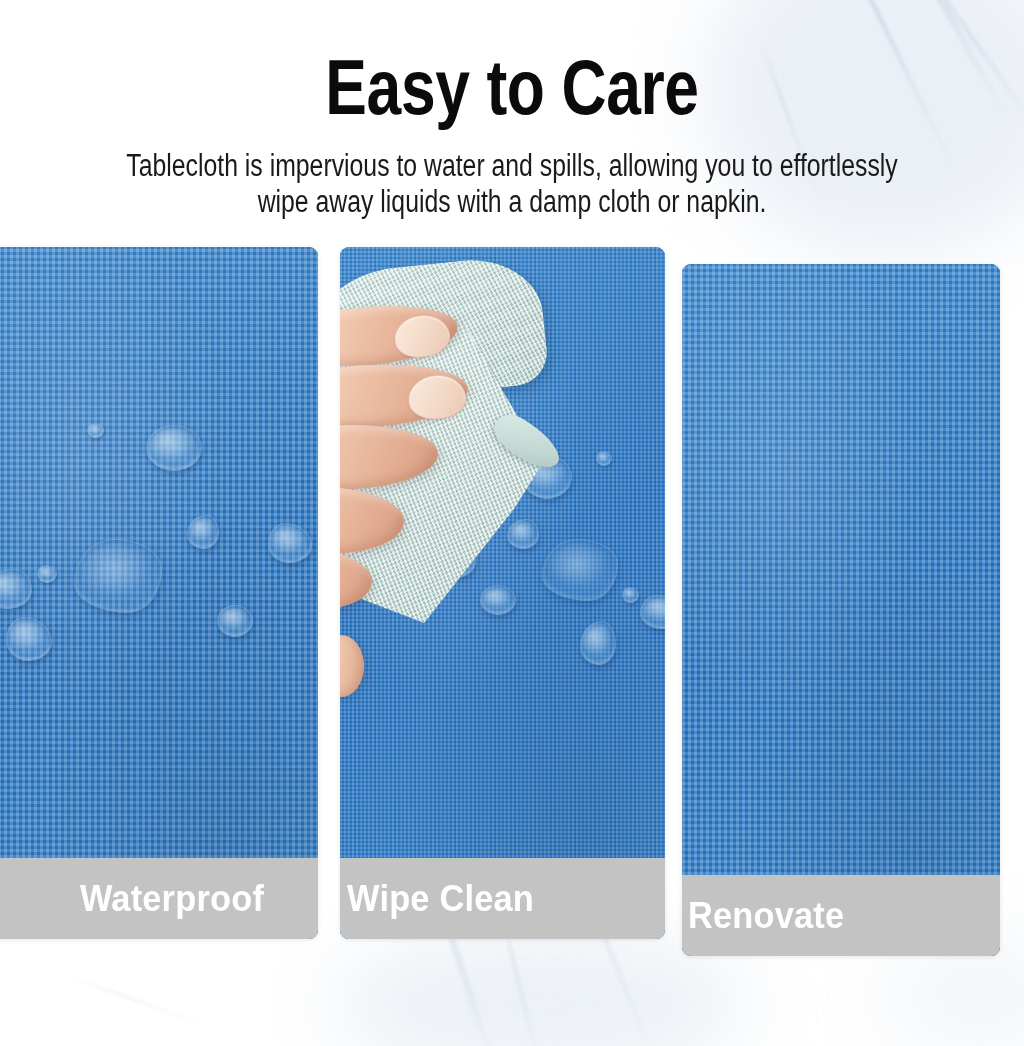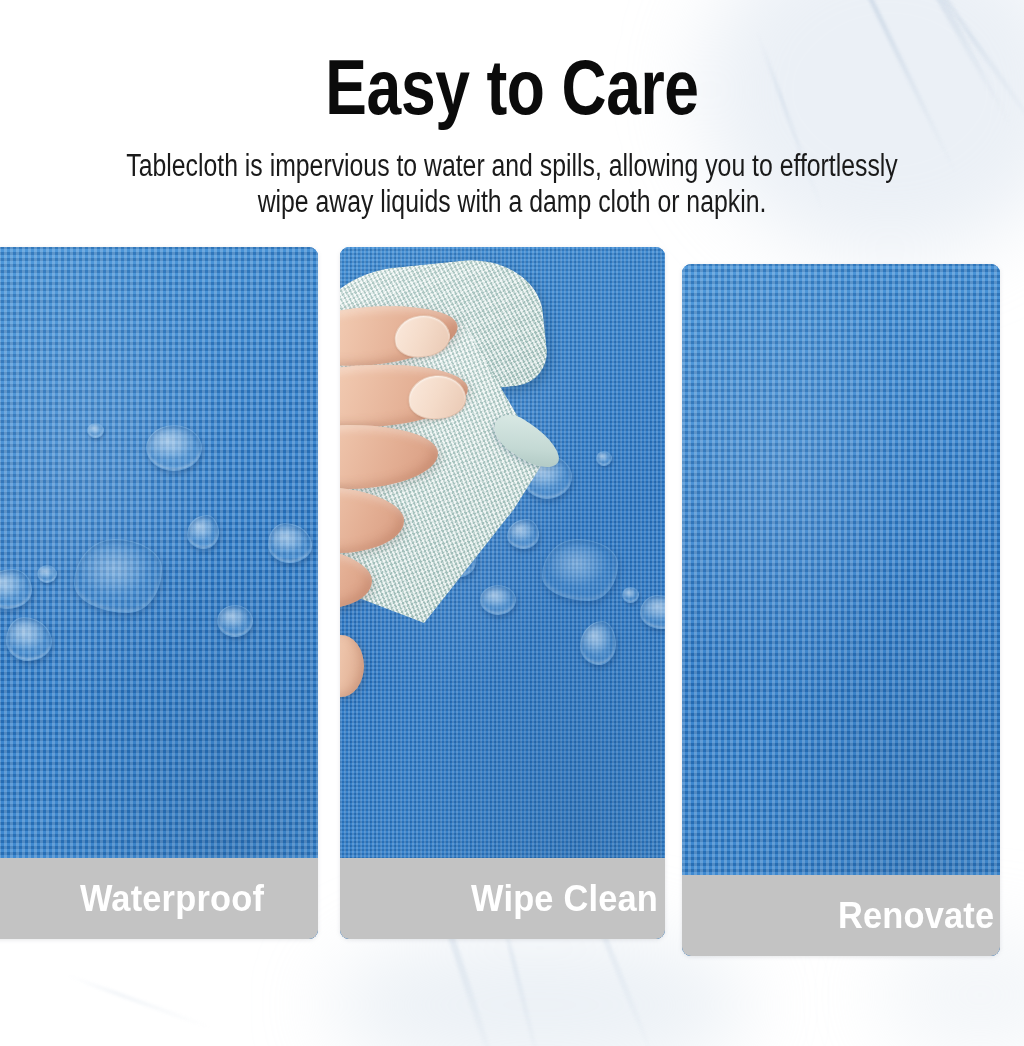--- a/index.html
+++ b/index.html
@@ -244,21 +244,21 @@
   
   .caption {
     position: absolute;
     left: 0;
     bottom: 0;
     width: 100%;
     height: 81px;
     background: #c3c3c3;
     display: flex;
     align-items: center;
-    justify-content: flex-end;
+    justify-content: flex-start;
     z-index: 6;
   }
   .caption-label {
     color: #ffffff;
     font-size: 37px;
     font-weight: 700;
     letter-spacing: 0.2px;
     transform: scaleX(0.93);
     white-space: nowrap;
   }

